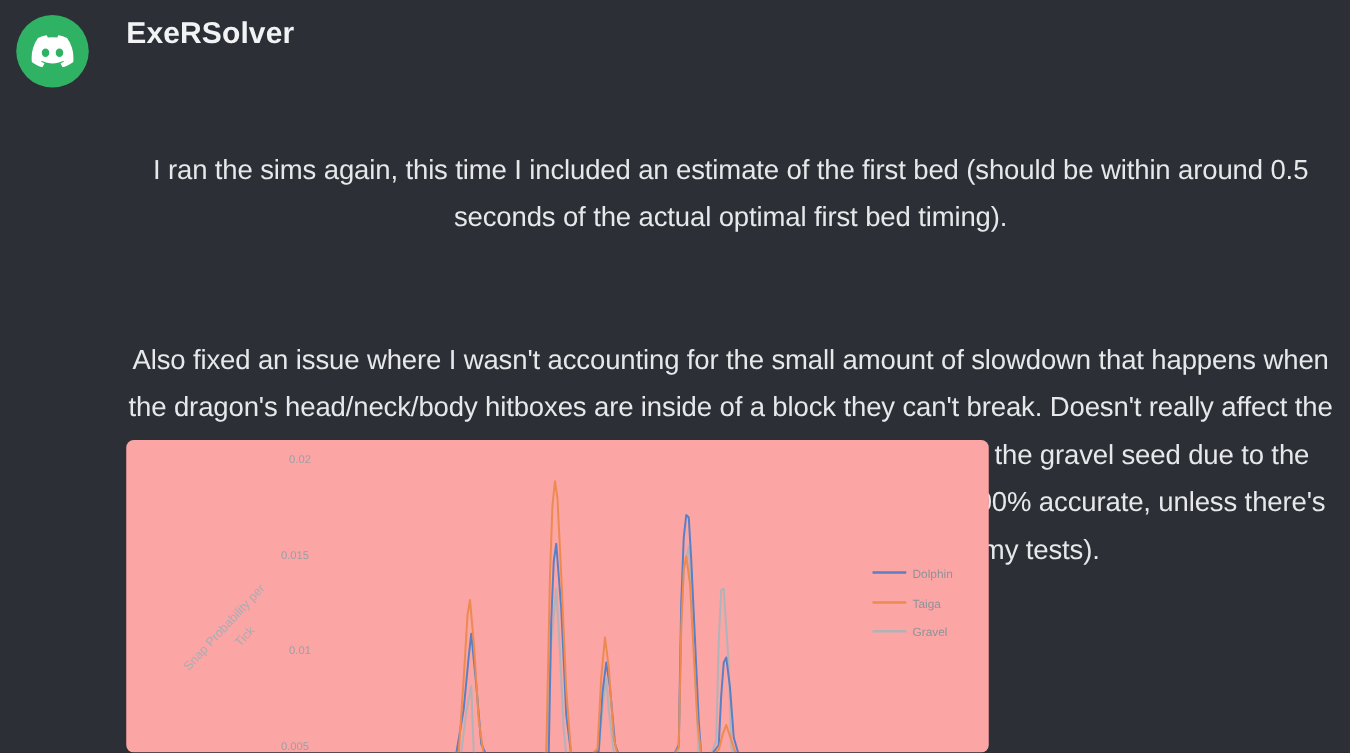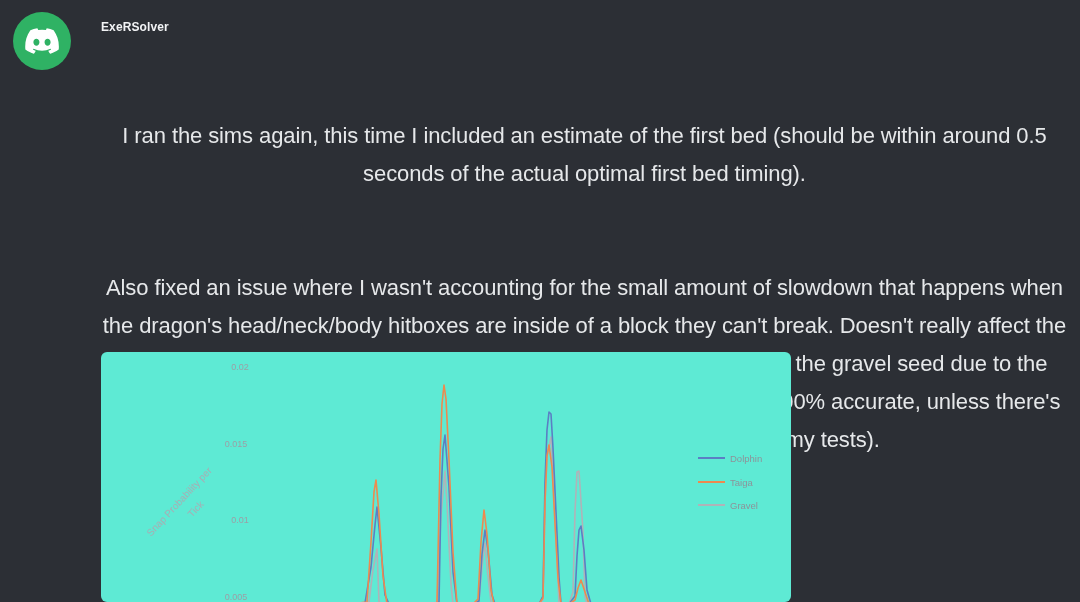--- a/index.html
+++ b/index.html
@@ -40,21 +40,21 @@
     justify-content: center;
   }
   .avatar svg { display: block; }
 
   .msg-body {
     margin-left: 101px;
     padding-right: 12px;
   }
 
   .username {
-    font-size: 12px;
+    font-size: 24px;
     font-weight: bold;
     color: #f2f3f5;
     line-height: 26px;
     letter-spacing: 0.1px;
     margin: 4px 0 1px 0;
   }
 
   .msg-text {
     font-size: 22px;
     line-height: 38px;
@@ -64,21 +64,21 @@
   }
   .msg-paragraph { margin: 0; text-align: center; }
 
   
   .chart-card {
     position: absolute;
     left: 101px;
     top: 352px;
     width: 690px;
     height: 250px;
-    background: #5eead4;
+    background: #fca5a5;
     border-radius: 6px;
     overflow: hidden;
   }
   .chart-card svg { display: block; }
 
   .tick-label {
     font-family: "Liberation Sans", sans-serif;
     font-size: 9px;
     fill: #9aa0a6;
   }

